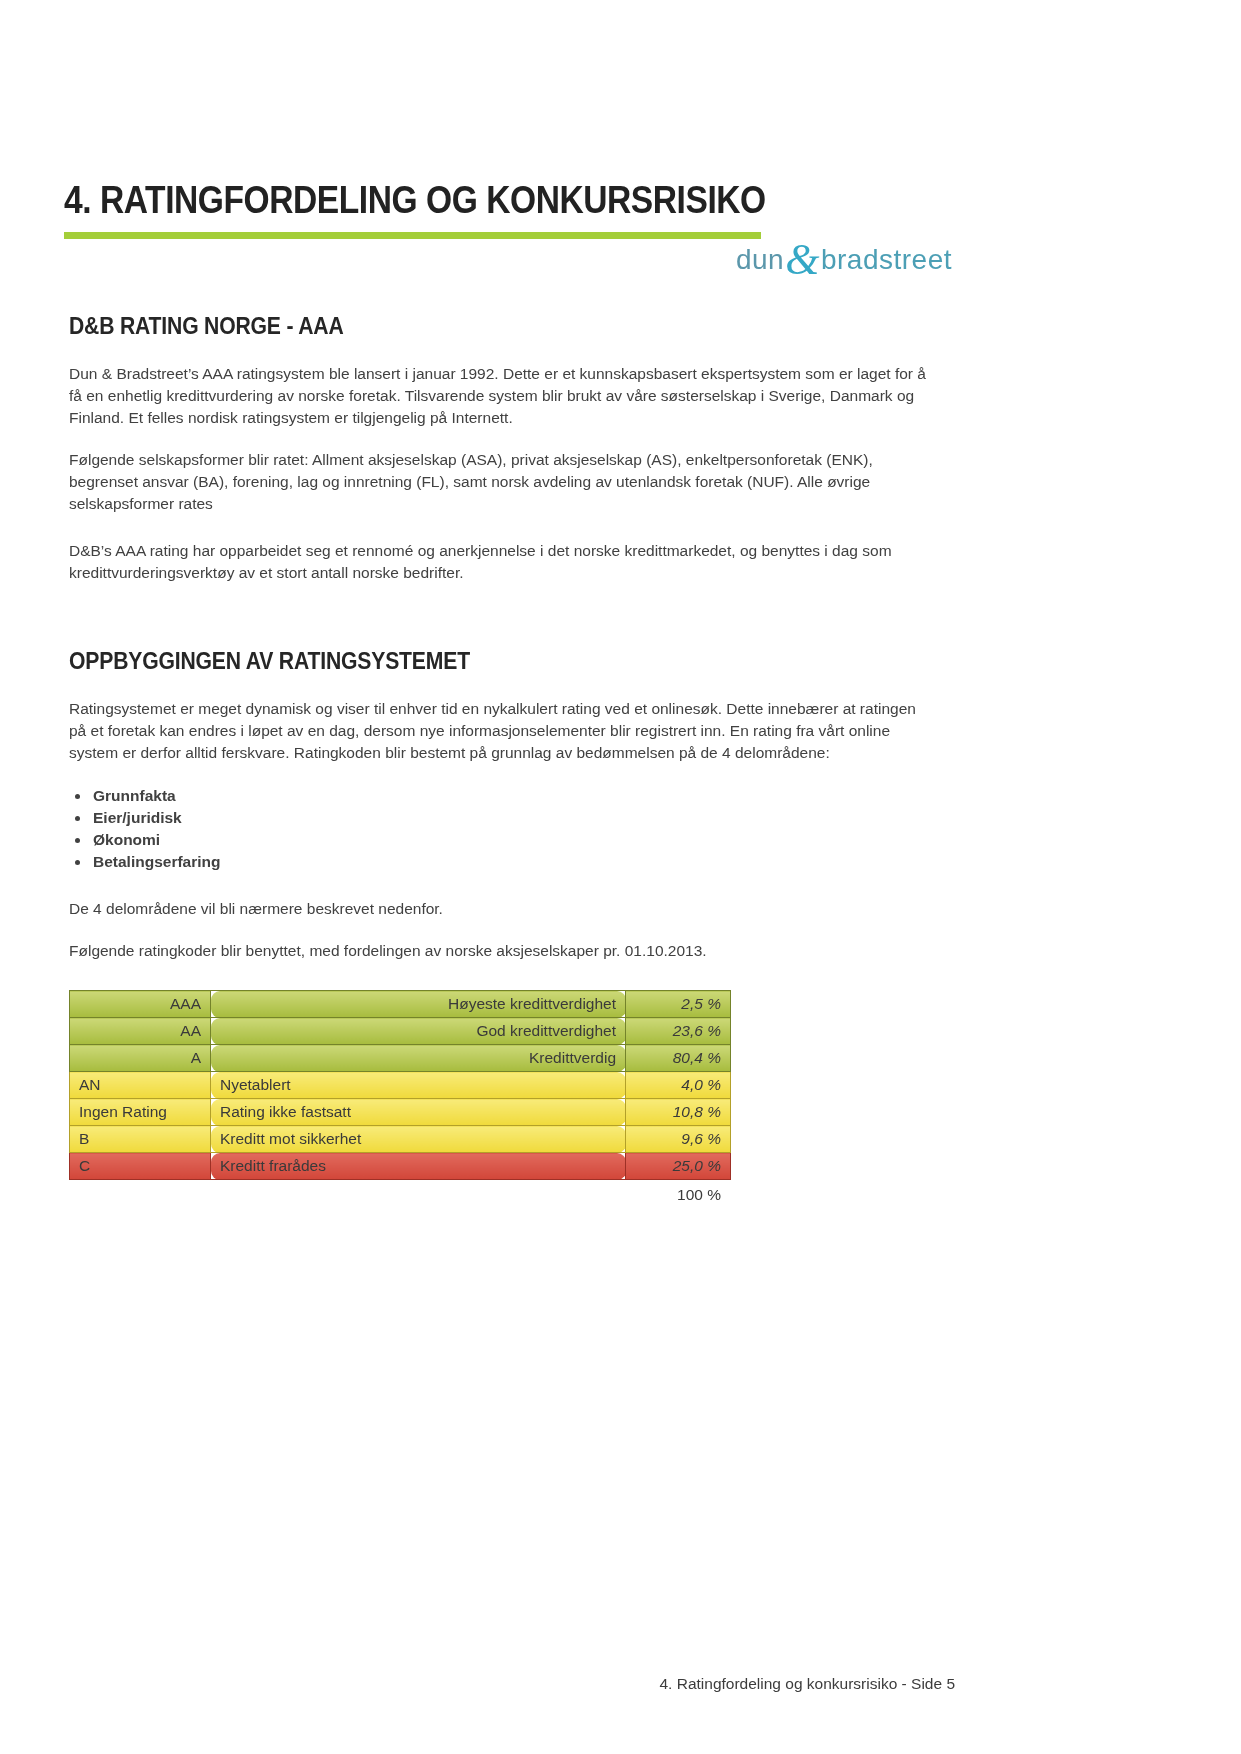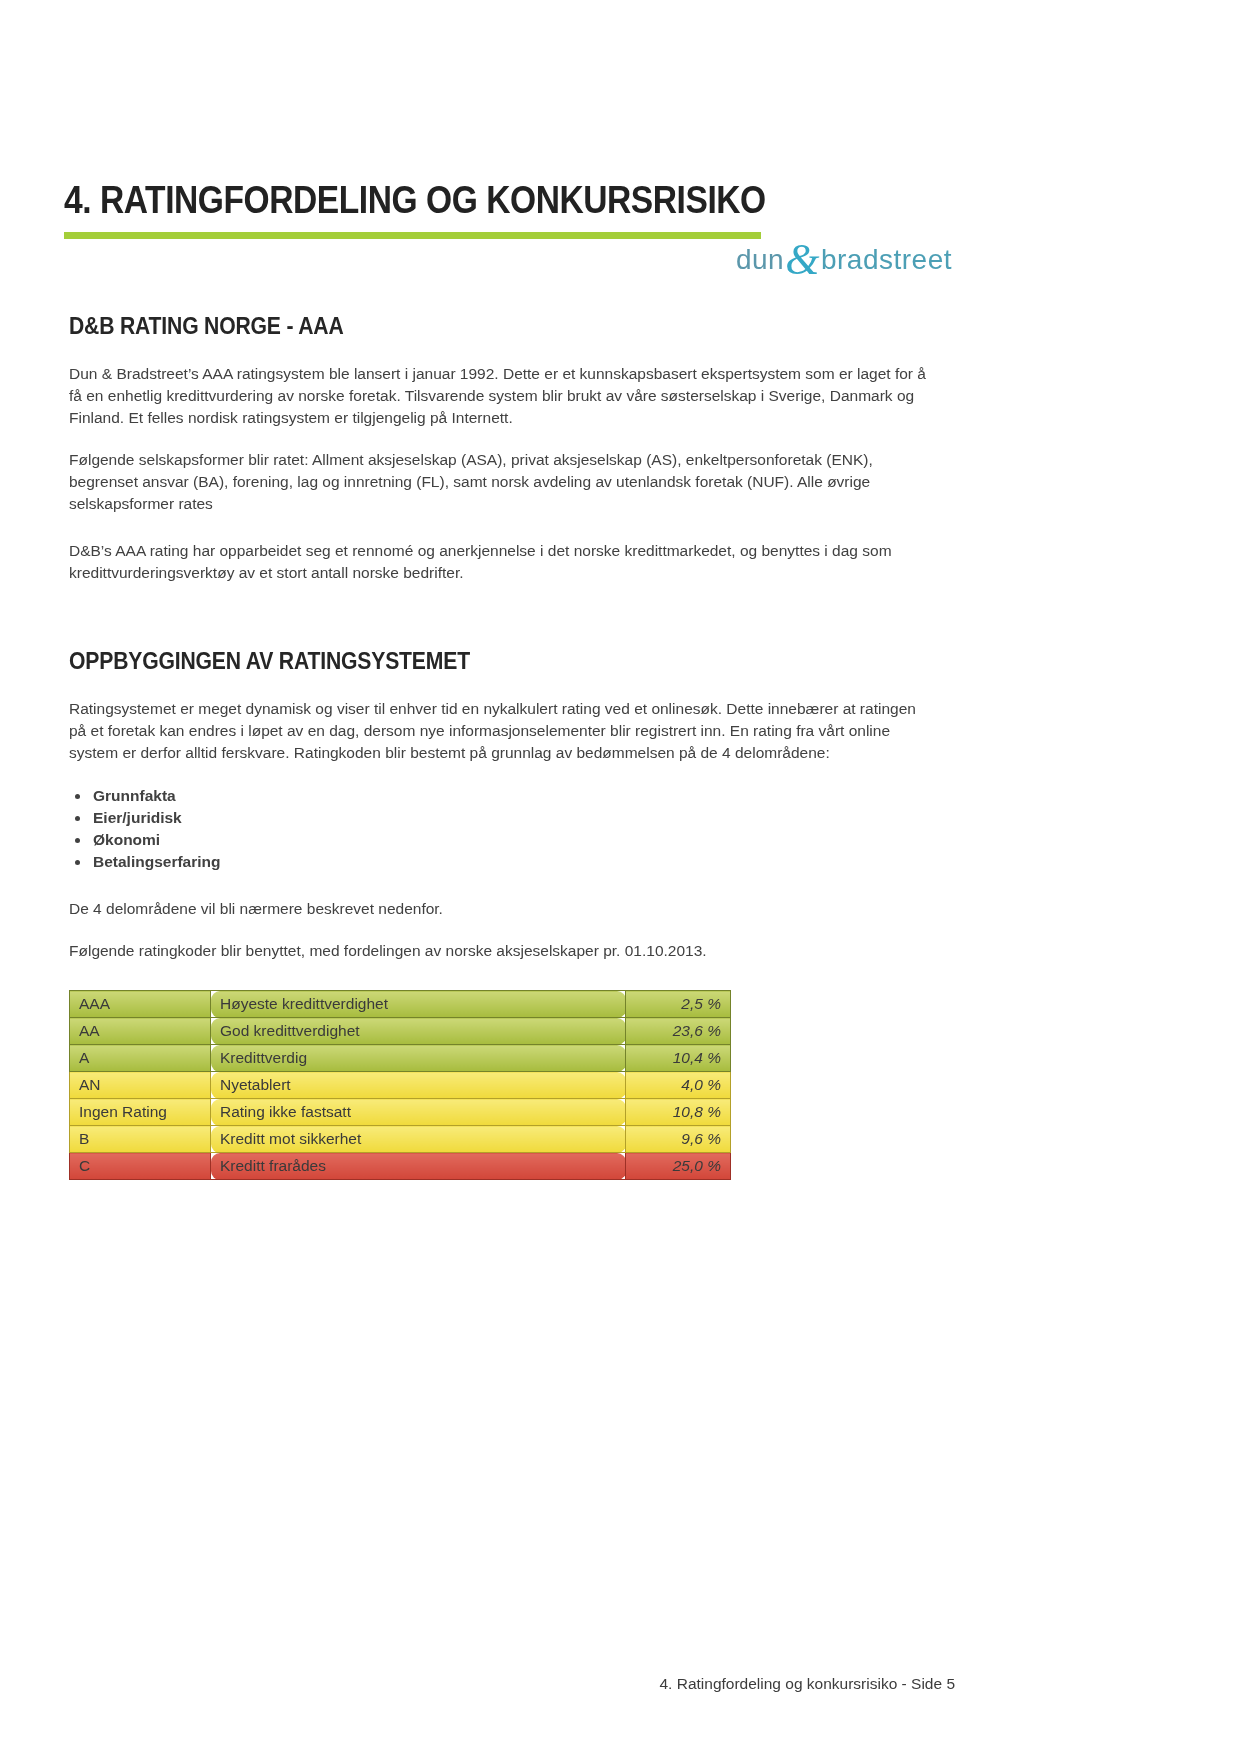--- a/index.html
+++ b/index.html
@@ -82,20 +82,21 @@
     border:1px solid #6f7a2c;
     overflow:hidden; white-space:nowrap;
   }
   .col-code { width:141px; }
   .col-desc { width:415px;border-radius:9px; }
   .col-pct  { width:105px; text-align:right;font-style:italic; }
 
   tr.band-green td {
     background:linear-gradient(to bottom, #ccd877 0%, #a7bc3e 100%);
     border-color:#74832a;
+    text-align:right;
   }
   tr.band-yellow td {
     background:linear-gradient(to bottom, #f8eb79 0%, #f0da3b 100%);
     border-color:#b3a029;
   }
   tr.band-red td {
     background:linear-gradient(to bottom, #e16a5d 0%, #d24639 100%);
     border-color:#9e3026;
   }
 
@@ -155,21 +156,21 @@
           <td class="col-pct">2,5 %</td>
         </tr>
         <tr class="band-green">
           <td class="col-code">AA</td>
           <td class="col-desc">God kredittverdighet</td>
           <td class="col-pct">23,6 %</td>
         </tr>
         <tr class="band-green">
           <td class="col-code">A</td>
           <td class="col-desc">Kredittverdig</td>
-          <td class="col-pct">10,4 %</td>
+          <td class="col-pct">80,4 %</td>
         </tr>
         <tr class="band-yellow">
           <td class="col-code">AN</td>
           <td class="col-desc">Nyetablert</td>
           <td class="col-pct">4,0 %</td>
         </tr>
         <tr class="band-yellow">
           <td class="col-code">Ingen Rating</td>
           <td class="col-desc">Rating ikke fastsatt</td>
           <td class="col-pct">10,8 %</td>
@@ -180,18 +181,19 @@
           <td class="col-pct">9,6 %</td>
         </tr>
         <tr class="band-red">
           <td class="col-code">C</td>
           <td class="col-desc">Kreditt frarådes</td>
           <td class="col-pct">25,0 %</td>
         </tr>
       </tbody>
     </table>
 
+    <div class="table-total">100 %</div>
 
   </div>
 
   <div class="footer">4. Ratingfordeling og konkursrisiko - Side 5</div>
 
 </div>
 
 </body></html>

